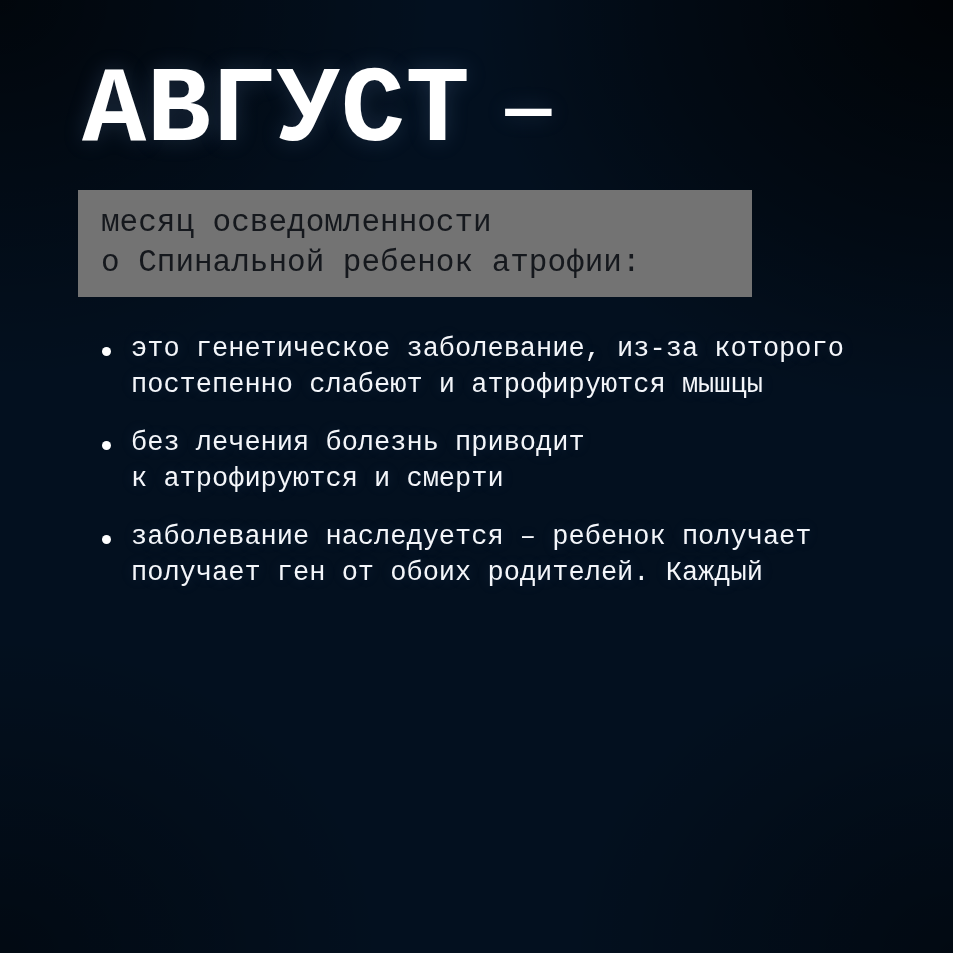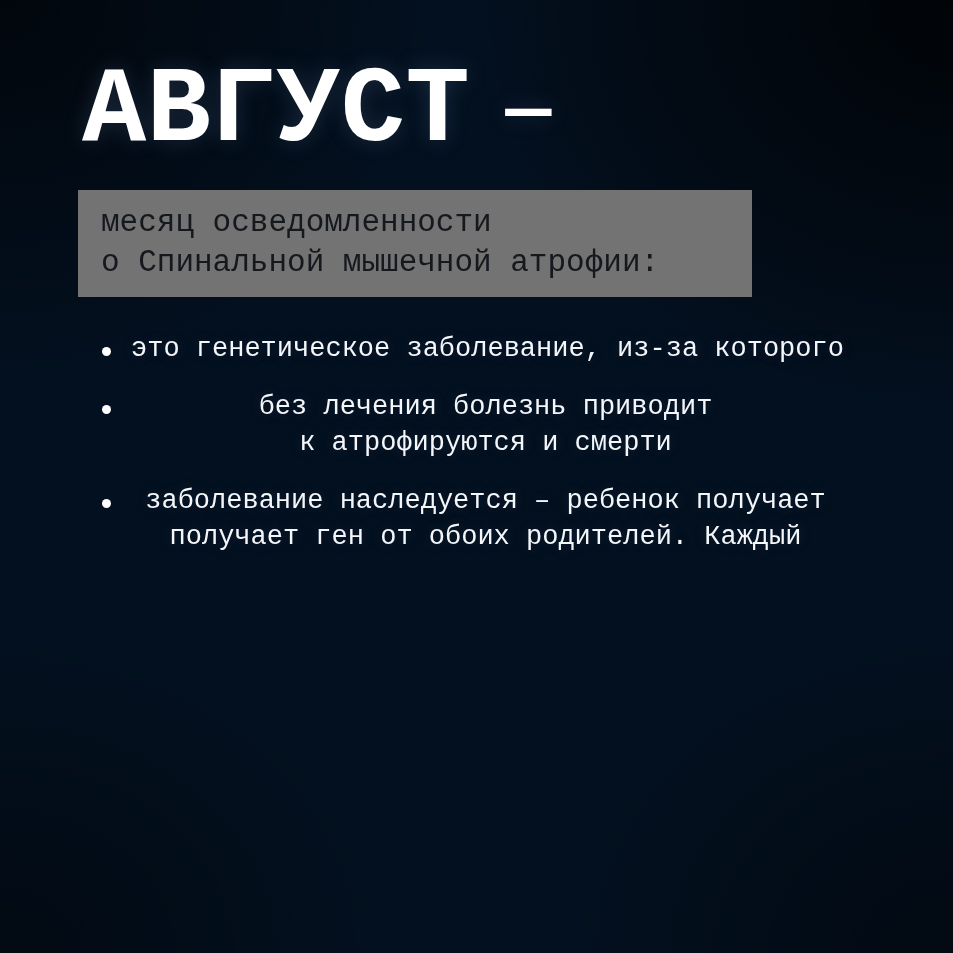--- a/index.html
+++ b/index.html
@@ -83,21 +83,20 @@
     font-weight: 400;
     white-space: nowrap;
   }
 
   
   .bullets {
     position: absolute;
     left: 100px;
     top: 331px;
     width: 740px;
-    text-align: center;
   }
   .bullet-item {
     position: relative;
     padding-left: 31px;
     margin-bottom: 22px;
   }
   .bullet-item:last-child { margin-bottom: 7px; }
   .bullet-dot {
     position: absolute;
     left: 2px;
@@ -121,28 +120,29 @@
 
 <div id="poster">
   <div id="content">
 
     <div class="headline">
       <span>АВГУСТ</span><span class="dash">–</span>
     </div>
 
     <div class="banner">
       <div class="banner-line">месяц осведомленности</div>
-      <div class="banner-line">о Спинальной мышечной атрофии:</div>
+      <div class="banner-line">о Спинальной ребенок атрофии:</div>
     </div>
 
     <div class="bullets">
 
       <div class="bullet-item">
         <span class="bullet-dot"></span>
         <div class="bullet-line">это генетическое заболевание, из-за которого</div>
+        <div class="bullet-line">постепенно слабеют и атрофируются мышцы</div>
       </div>
 
       <div class="bullet-item">
         <span class="bullet-dot"></span>
         <div class="bullet-line">без лечения болезнь приводит</div>
         <div class="bullet-line">к атрофируются и смерти</div>
       </div>
 
       <div class="bullet-item">
         <span class="bullet-dot"></span>

